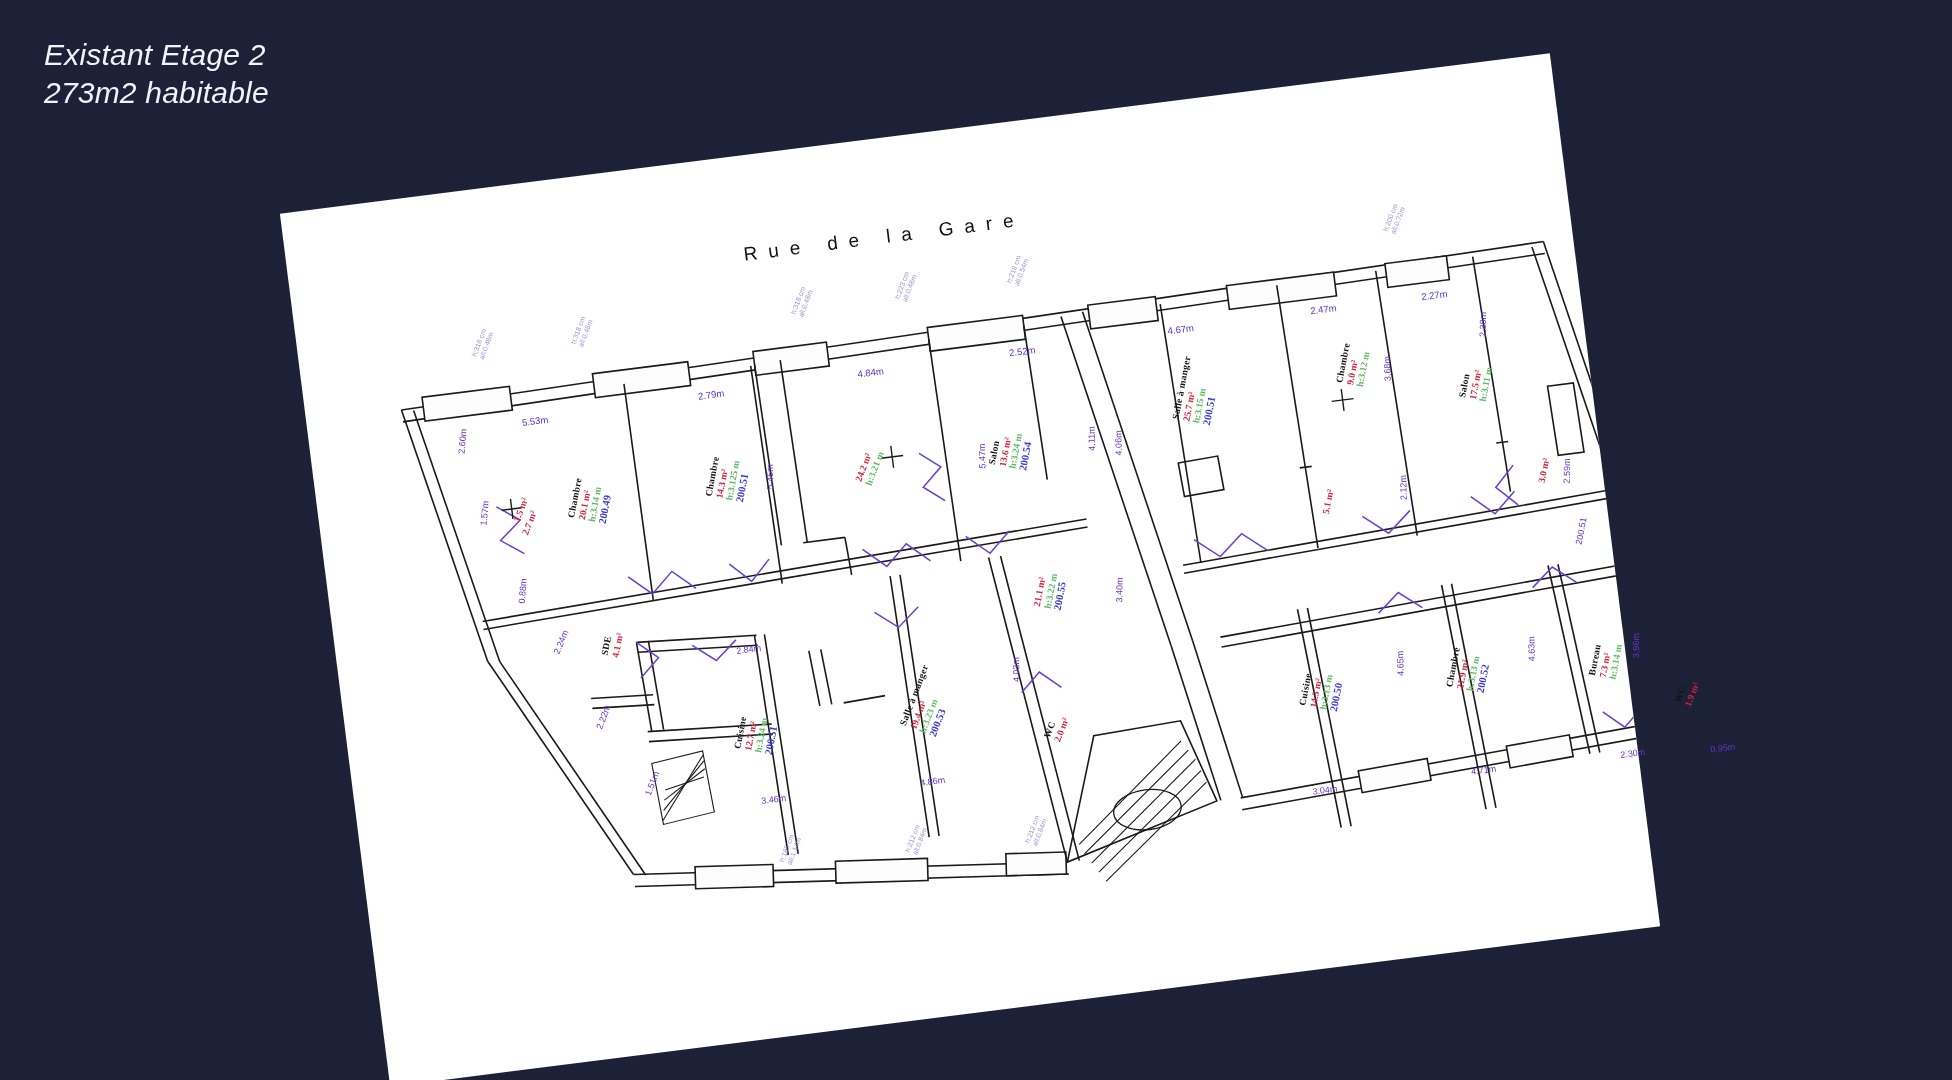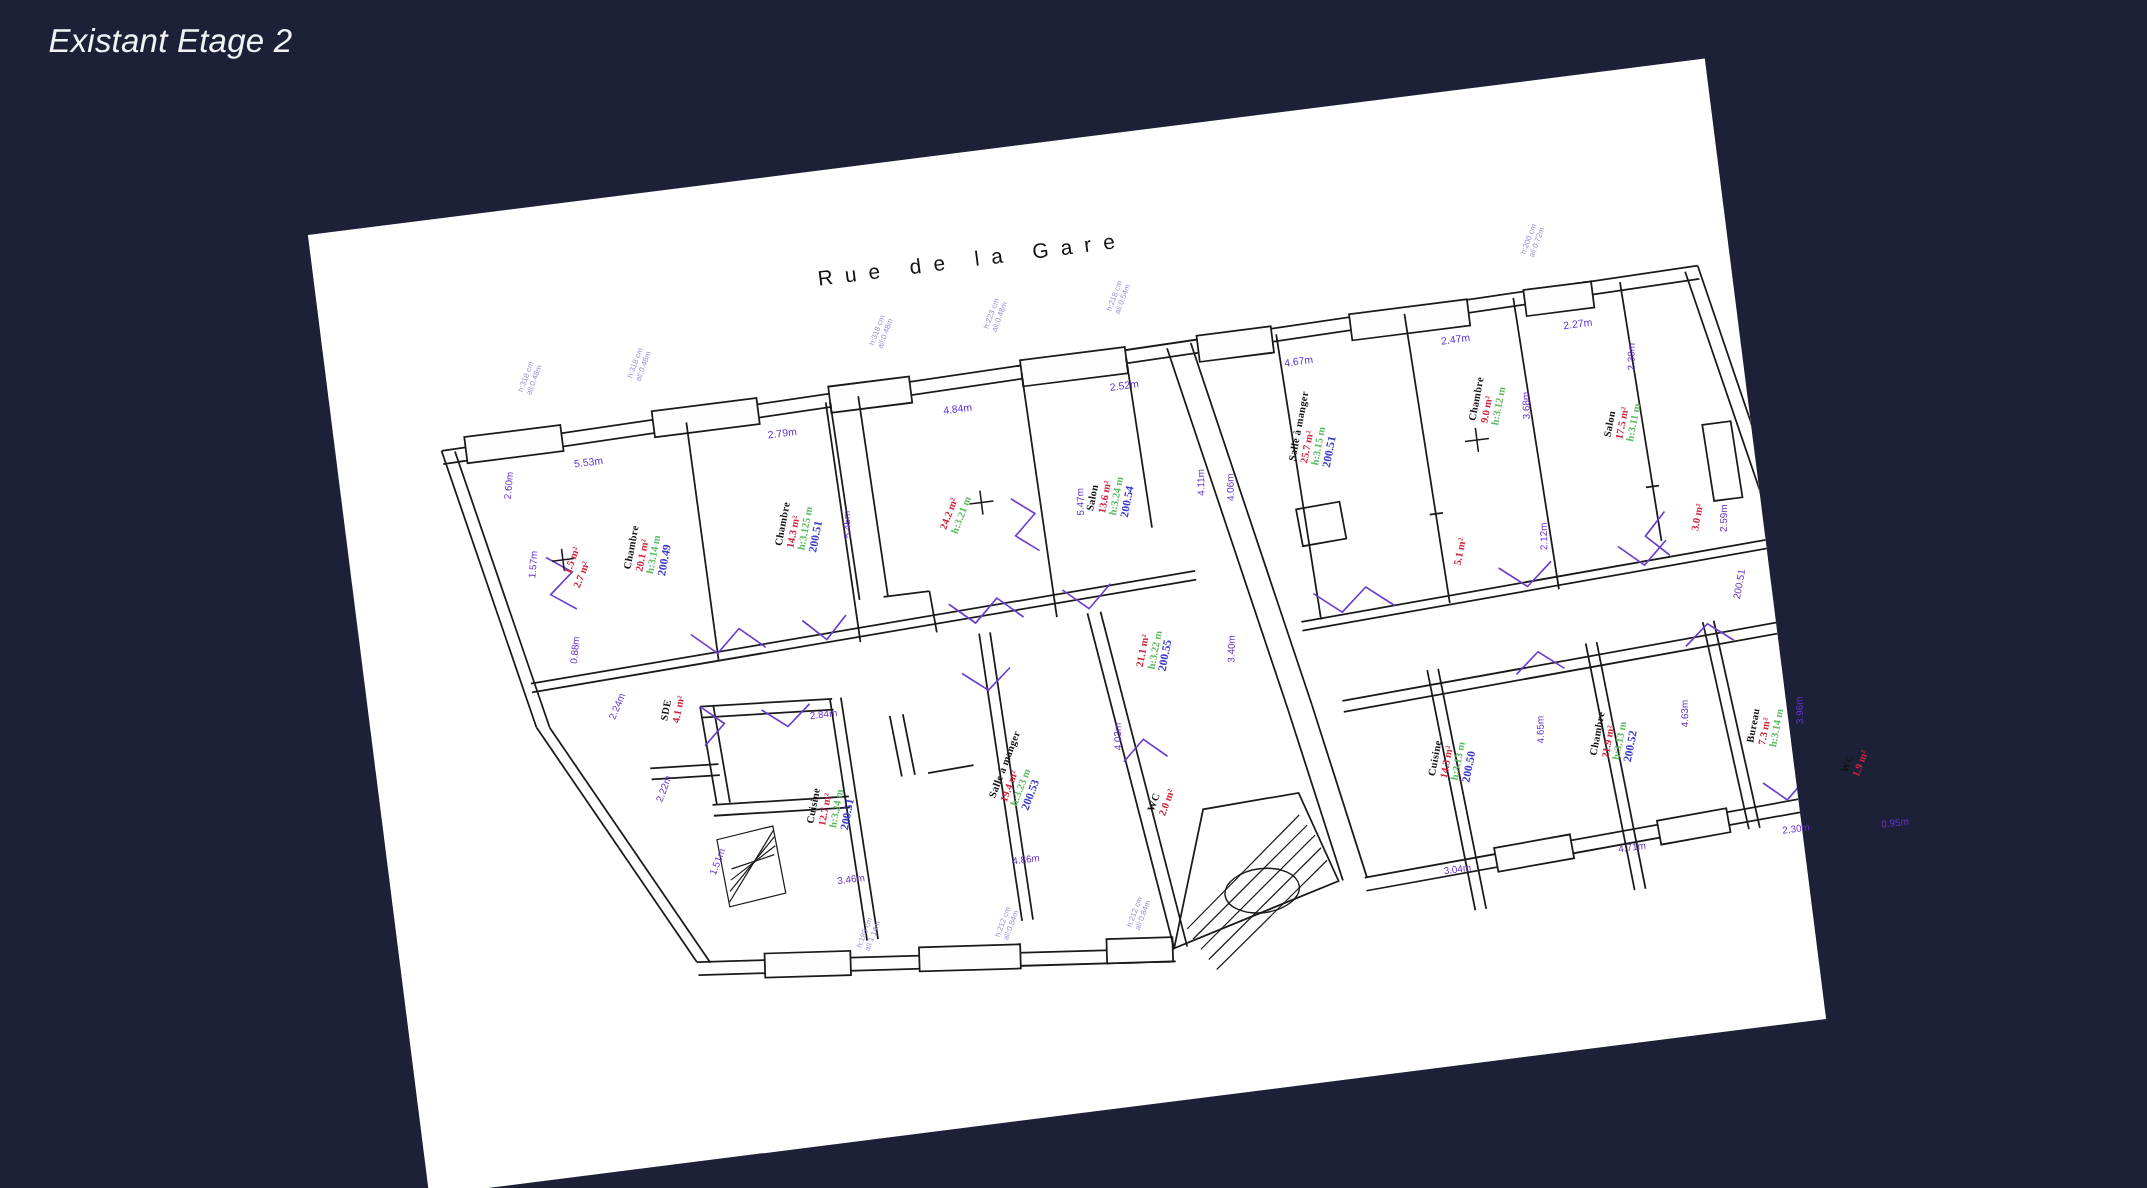--- a/index.html
+++ b/index.html
@@ -4,21 +4,21 @@
 <style>
   html,body{margin:0;padding:0;}
   body{
     width:1952px;height:1080px;overflow:hidden;
     background:#1c2138;
     font-family:"Liberation Sans", sans-serif;
   }
   #stage{position:relative;width:1952px;height:1080px;}
 
   
-  #title-block{position:absolute;left:44px;top:19px;color:#f2f3f7;font-style:italic;
+  #title-block{position:absolute;left:44px;top:36px;color:#f2f3f7;font-style:italic;
     font-size:30px;line-height:38px;font-weight:400;letter-spacing:.2px;}
   #title-block div{white-space:nowrap;}
 
   
   #paper-wrap{position:absolute;left:0;top:0;width:1952px;height:1080px;}
   #paper{
     position:absolute;left:330px;top:130px;width:1280px;height:880px;
     background:#ffffff;
     transform:rotate(-7.2deg);
     transform-origin:50% 50%;
@@ -42,20 +42,21 @@
           font-family:"Liberation Sans",sans-serif;white-space:nowrap;}
   .areared{color:#d1233b;font-weight:700;font-size:9.5px;font-family:"Liberation Serif",serif;}
 </style>
 </head>
 <body>
 
 <div id="stage">
 
   <div id="title-block">
     <div>Existant Etage 2</div>
+    <div>273m2 habitable</div>
   </div>
 
   <div id="paper-wrap">
     <div id="paper">
 
       <div id="plan">
 
         <svg width="1280" height="880" viewBox="0 0 1280 880">
           <g stroke="#1a1a1a" fill="none" stroke-width="1.6">
 

